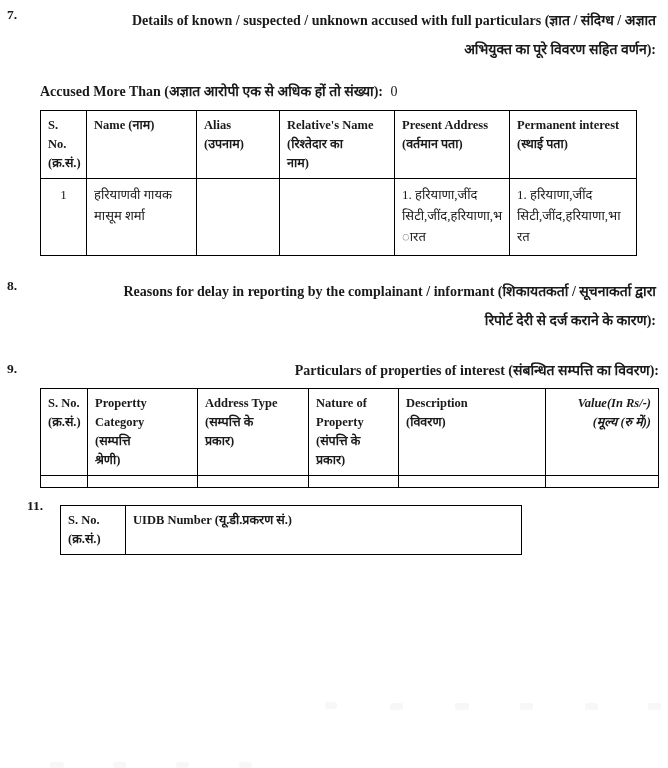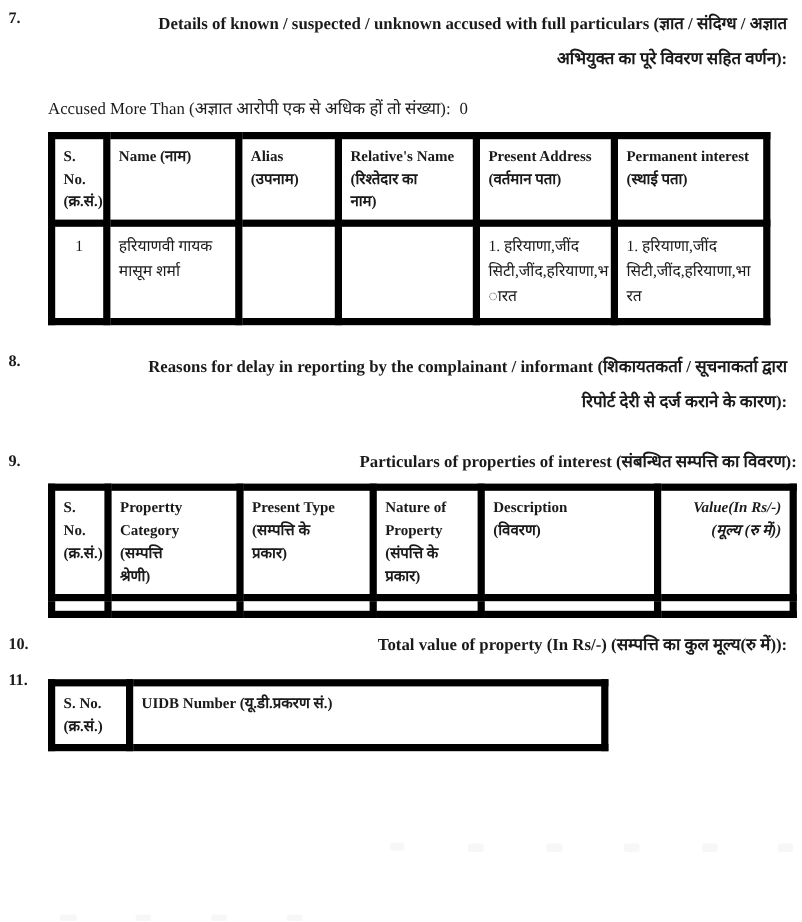--- a/index.html
+++ b/index.html
@@ -27,30 +27,30 @@
   .sec-body { flex: 1; padding-right: 12px; }
   .sec-heading {
     font-weight: bold;
     font-size: 14px;
     line-height: 29px;
     white-space: pre-line;
     text-align: right;
   }
   .sec-heading.single { line-height: 21px; }
   .accused-line { margin-top: 19px; font-size: 14px; line-height: 18px; }
-  .accused-line .lbl { font-weight: normal; text-align: center; }
+  .accused-line .lbl { font-weight: bold; text-align: center; }
   .accused-line .val { font-weight: normal; padding-left: 4px; }
 
   table {
     border-collapse: collapse;
     table-layout: fixed;
     font-family: "Liberation Serif", serif;
   }
   th, td {
-    border: 6px solid #000000;
+    border: 1px solid #000000;
     vertical-align: top;
     white-space: pre-line;
     overflow: hidden;
     box-sizing: border-box;
   }
   th {
     text-align: left;
     font-weight: bold;
     font-size: 12.5px;
     line-height: 19px;
@@ -64,21 +64,21 @@
   }
   .center { text-align: center; }
   .right  { text-align: right; font-style: italic; }
   .t1 { margin-top: 9px;  width: 596px; }
   .t2 { margin-top: 7px;  width: 618px; }
   .t3 { margin-top: 8px;  width: 461px; }
   .t2 tr.empty-row td { height: 12px; padding: 4px; }
   #sec8  { margin-top: 21px; }
   #sec9  { margin-top: 25px; }
   #sec10 { margin-top: 13px; }
-  #sec11 { margin-top: 9px; }
+  #sec11 { margin-top: 9px; padding-left: 20px; }
   .scan-artifact { position: absolute; background: #f7f7f7; border-radius: 2px; }
 </style>
 </head>
 <body>
 
 <div class="page">
 
   <section class="sec" id="sec7">
     <div class="sec-num">7.</div>
     <div class="sec-body">
@@ -152,21 +152,21 @@
             <col style="width:113px">
         </colgroup>
         <tbody>
             <tr>
           <th>S. No.
 (क्र.सं.)</th>
           <th>Propertty
 Category
 (सम्पत्ति
 श्रेणी)</th>
-          <th>Present Type
+          <th>Address Type
 (सम्पत्ति के
 प्रकार)</th>
           <th>Nature of
 Property
 (संपत्ति के
 प्रकार)</th>
           <th>Description
 (विवरण)</th>
           <th class="right">Value(In Rs/-)
 (मूल्य (रु में))</th>
@@ -177,26 +177,20 @@
           <td></td>
           <td></td>
           <td></td>
           <td></td>
         </tr>
       </tbody>
         </table>
     </div>
   </section>
 
-  <section class="sec" id="sec10">
-    <div class="sec-num">10.</div>
-    <div class="sec-body">
-      <div class="sec-heading single">Total value of property (In Rs/-) (सम्पत्ति का कुल मूल्य(रु में)):</div>
-    </div>
-  </section>
 
   <section class="sec" id="sec11">
     <div class="sec-num">11.</div>
     <div class="sec-body">
       <table class="t3">
         <colgroup>
           <col style="width:65px">
             <col style="width:396px">
         </colgroup>
         <tbody>

